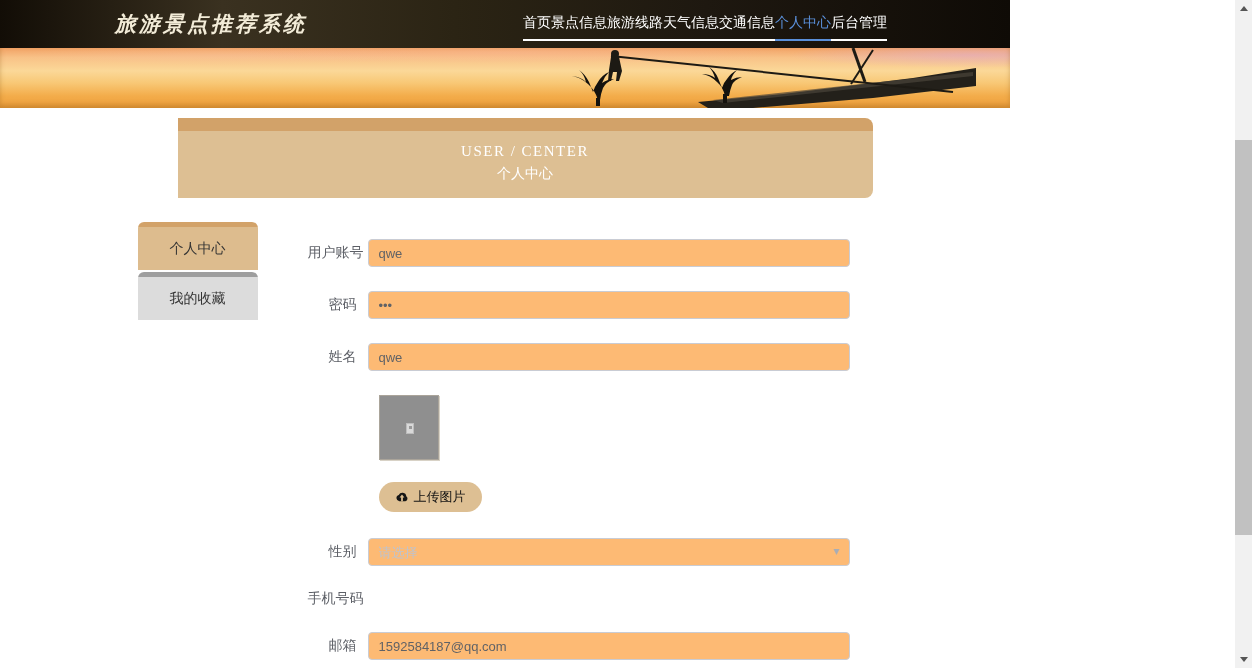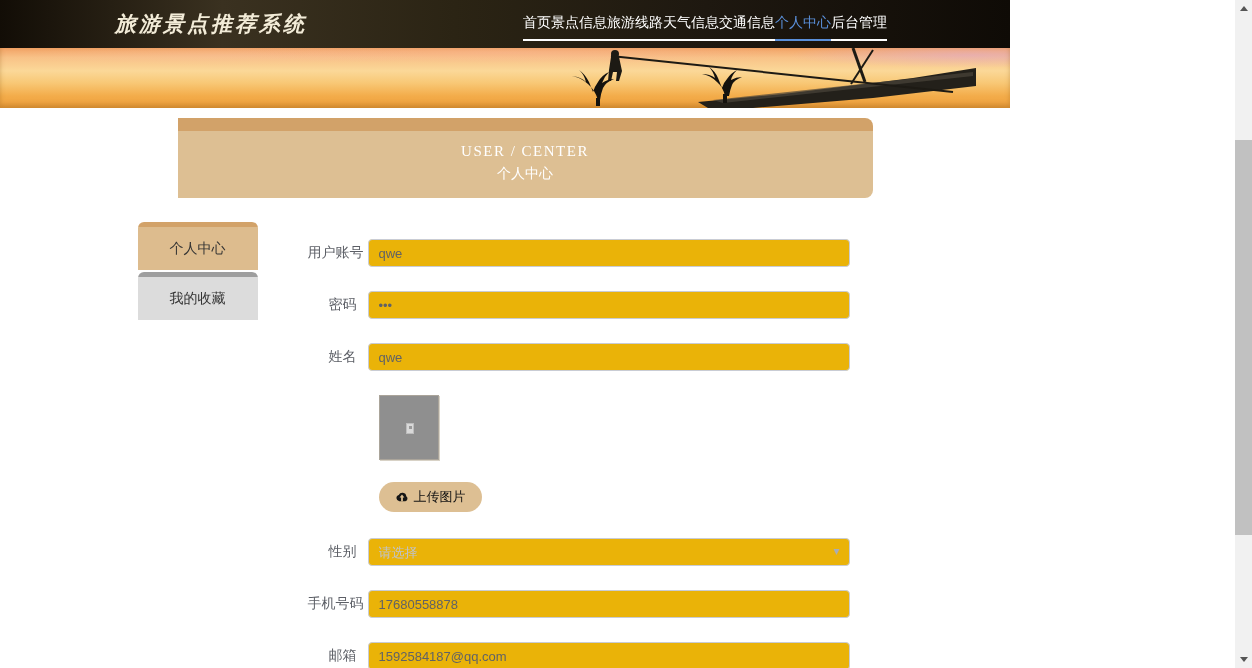--- a/index.html
+++ b/index.html
@@ -51,21 +51,21 @@
   .tab.active .tbody { background:#ddbc8e; }
   .tab.inactive .tstrip { background:#9e9e9e; }
   .tab.inactive .tbody { background:#dcdcdc; }
 
   .form { margin-left:170px; width:542px; padding-top:17px; }
   .row { display:flex; align-items:center; margin-bottom:24px; }
   .row label { width:60px; text-align:right; padding-right:11px; flex:none;
     font-size:14px; color:#5c5f66; white-space:nowrap; }
   .ctrl { position:relative; flex:1; }
   .ctrl input { width:100%; height:28px; border:1px solid #c9ccd4; border-radius:4px;
-    padding:0 10px; font-size:13px; color:#606266; outline:none; background:#eab308;
+    padding:0 10px; font-size:13px; color:#606266; outline:none; background:#fdba74;
     font-family:"Liberation Sans","DejaVu Sans",sans-serif; }
   .ctrl input::placeholder { color:#bfc3cc; }
   .caret { position:absolute; right:10px; top:6px; color:#a9adb5; font-size:12px; pointer-events:none; }
 
   .row.avatar-row { margin-bottom:22px; }
   .avatar-box { margin-left:71px; width:60px; height:65px; background:#8f8f8f;
     border:1px solid #aaa49a; box-shadow:1px 1px 0 #d8d2c6; position:relative; }
   .broken-img { position:absolute; left:26px; top:27px; width:8px; height:11px;
     background:#d9d9d9; border:1px solid #bdbdbd; }
   .broken-img::after { content:""; position:absolute; left:2px; top:2px; width:3px; height:3px;
@@ -190,21 +190,20 @@
         <div class="row">
           <label>性别</label>
           <div class="ctrl">
             <input type="text" readonly="" placeholder="请选择" style="">
             <span class="caret">▾</span>
           </div>
         </div>
 
         <div class="row">
           <label>手机号码</label>
-          <div class="ctrl"><input type="text" value="17680558878" style=""></div>
         </div>
 
         <div class="row">
           <label>邮箱</label>
           <div class="ctrl"><input type="text" value="1592584187@qq.com" style=""></div>
         </div>
       </div>
     </div>
   </div>
 

